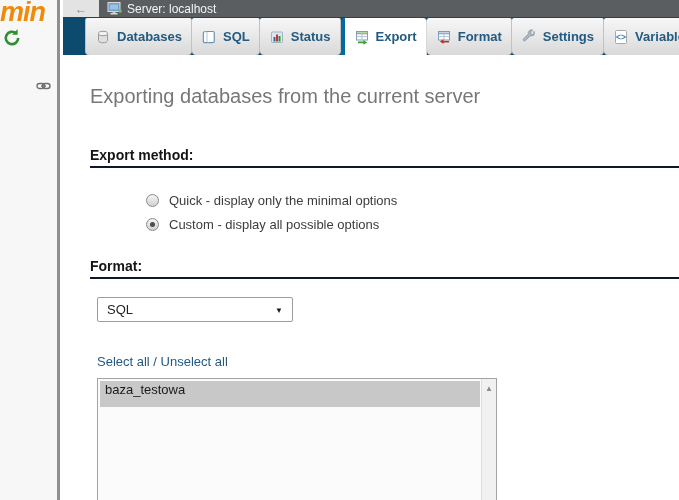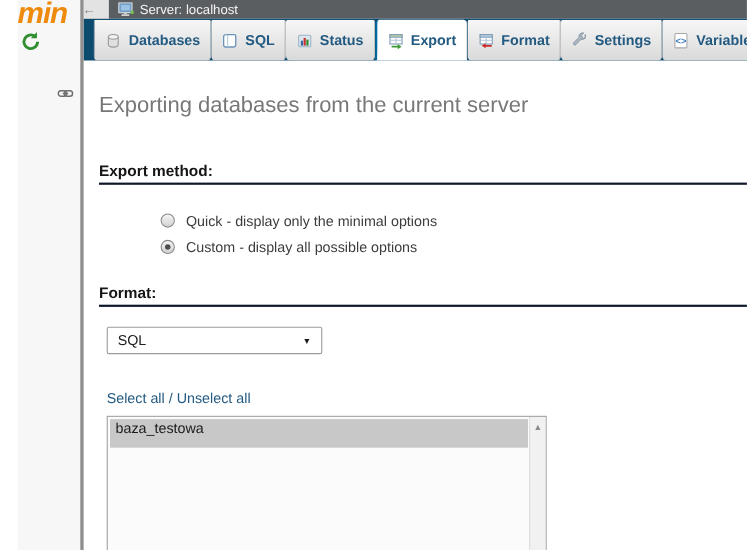--- a/index.html
+++ b/index.html
@@ -7,21 +7,21 @@
   .screen {
     position: relative;
     width: 679px; height: 500px;
     overflow: hidden;
     background: #fff;
     font-family: "Liberation Sans", sans-serif;
   }
 
   
   .sidebar {
-    position: absolute; left:16px; top:0; bottom:0;
+    position: absolute; left:0; top:0; bottom:0;
     width: 60px;
     background: #f7f7f7;
     border-right: 3px solid #8f8f8f;
     z-index: 3;
   }
   .logo {
     position:absolute; top:-3px; left:0px;
     font-style: italic; font-weight: bold;
     font-size: 27px; color:#ef8b0c;
     letter-spacing:-1px;
@@ -69,21 +69,21 @@
     background: linear-gradient(#f7f7f7, #d9d9d9);
     border-right: 1px solid #c2c2c2;
     border-radius: 2px 2px 4px 4px;
     cursor: pointer;
     white-space: nowrap;
     flex: 0 0 auto;
   }
   .tab:first-child { border-left: 1px solid #c2c2c2; }
   .tab[data-active="true"] {
     background: #fff;
-    border-left: 2px solid #0369a1;
+    border-left: 4px solid #0369a1;
     border-right: 1px solid #d8d8d8;
     border-radius: 4px 4px 0 0;
   }
   .tab .ticon { display:flex; align-items:center; }
 
   
   .content { padding: 0 0 0 27px; }
   .page-title {
     margin-top: 30px;
     font-size: 20px; font-weight: normal;

